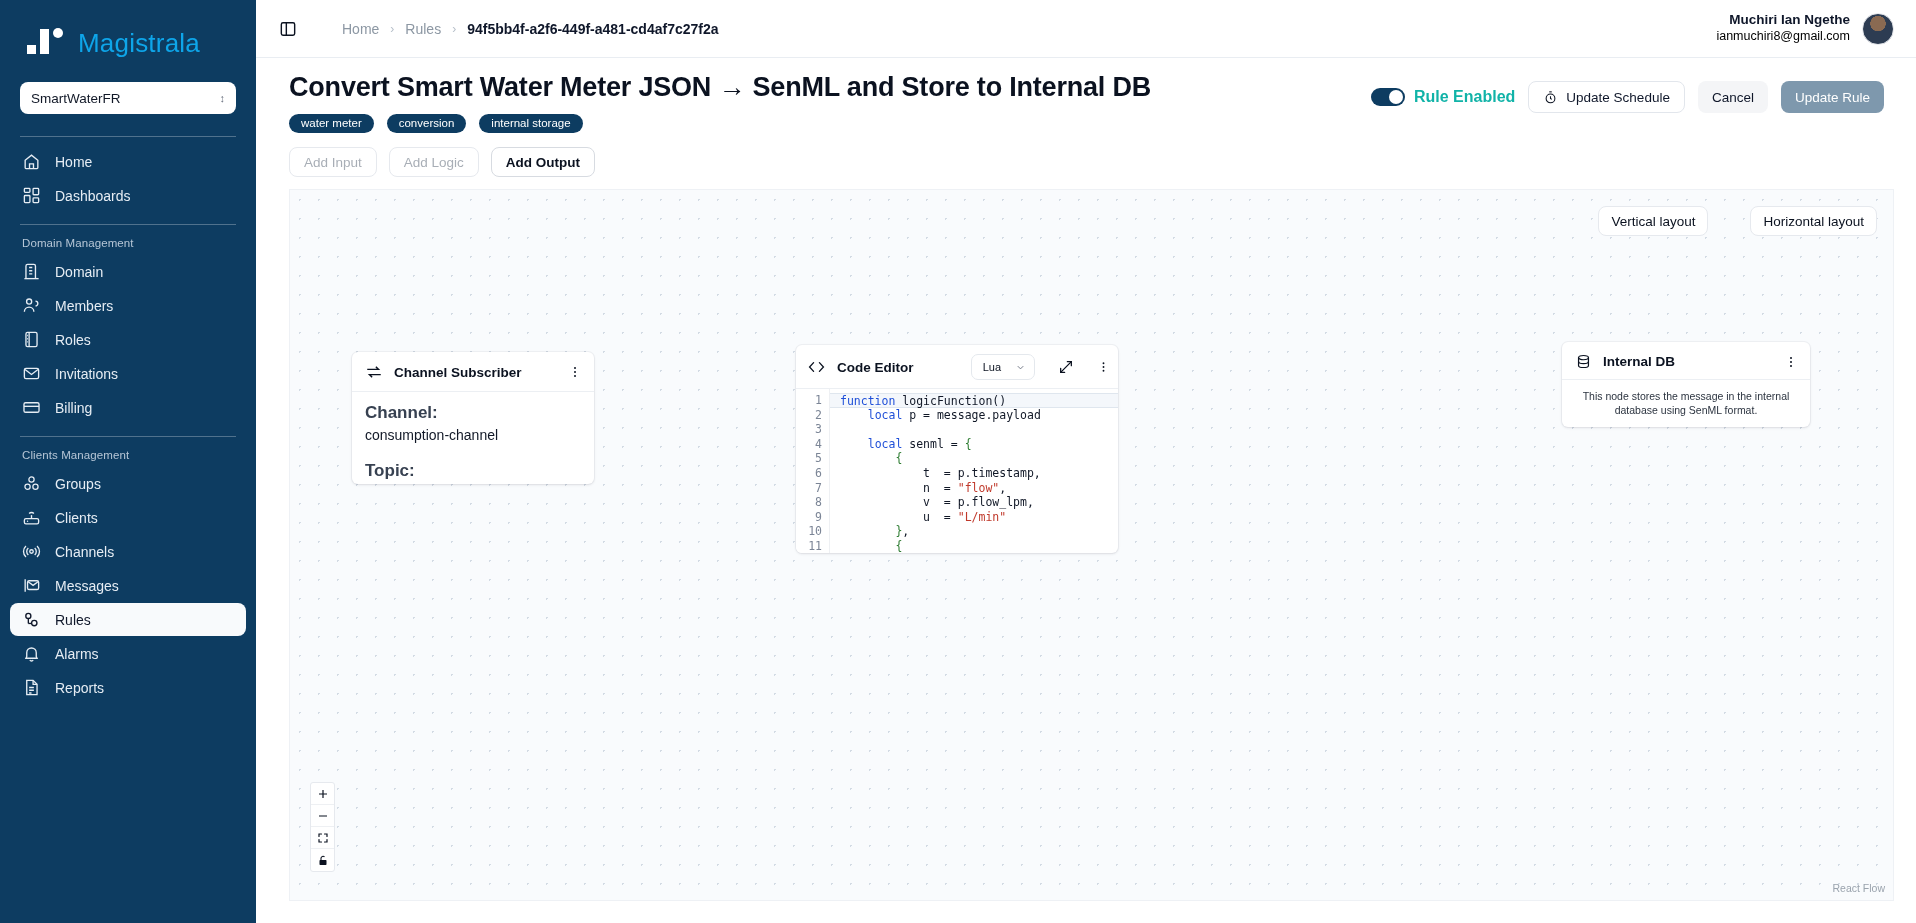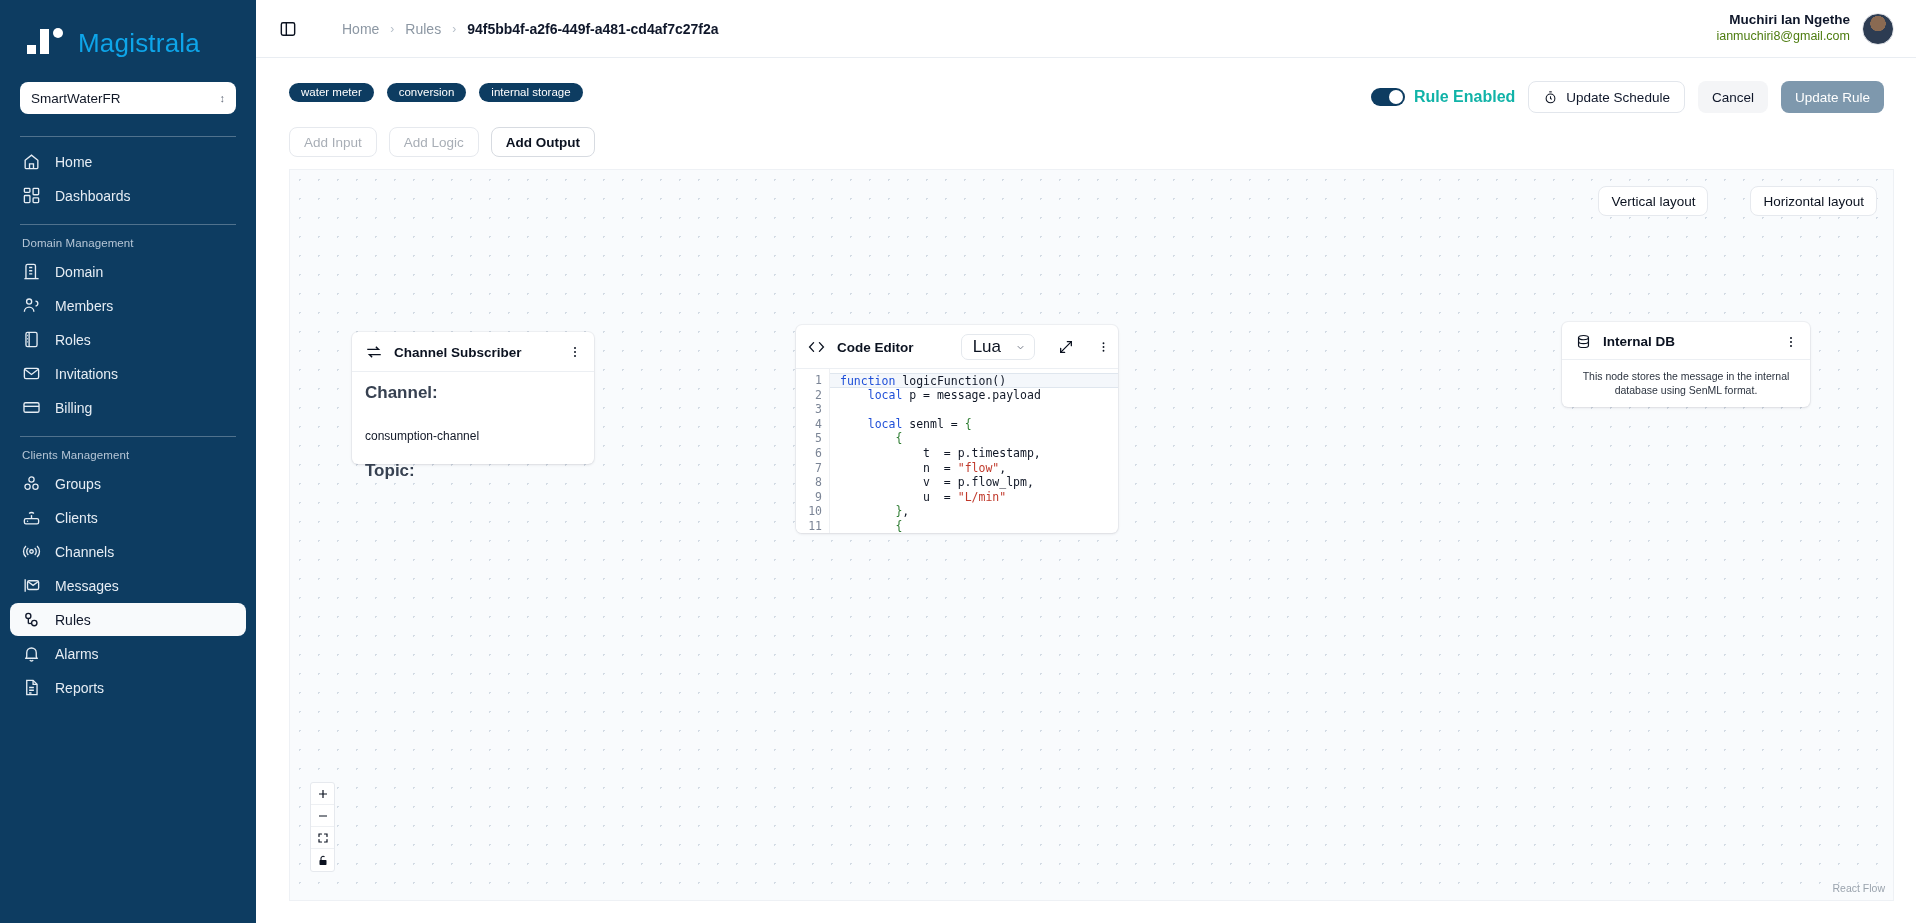--- a/index.html
+++ b/index.html
@@ -69,21 +69,21 @@
     gap: 18px;
   }
   .panel-toggle { width: 20px; height: 20px; flex: 0 0 20px; cursor: pointer; }
   .crumbs { display: flex; align-items: center; gap: 11px; font-size: 14px; margin-left: 26px; }
   .crumb { color: #8c97a3; cursor: pointer; }
   .crumb.cur { color: #0f172a; font-weight: 600; cursor: default; }
   .crumb-sep { color: #b6bfc9; font-size: 12px; }
   .topbar-right { margin-left: auto; display: flex; align-items: center; gap: 12px; }
   .user-meta { text-align: right; line-height: 1.25; }
   .user-name { font-size: 13.5px; font-weight: bold; color: #0f172a; }
-  .user-mail { font-size: 12.5px; color: #4d7c0f; }
+  .user-mail { font-size: 12.5px; color: #000000; }
   .avatar {
     width: 32px; height: 32px; border-radius: 50%;
     background: radial-gradient(circle at 50% 32%, #8a6a52 0 30%, #2d3c52 31% 100%);
     overflow: hidden; cursor: pointer; border: 1px solid #e5e7eb;
   }
 
   .titlebar { padding: 14px 22px 0 33px; display: flex; align-items: flex-start; }
   .title-left { flex: 1; min-width: 0; }
   .page-title {
     font-size: 27px; font-weight: bold; color: #0b1220; letter-spacing: -.2px;
@@ -150,32 +150,32 @@
   }
   .node-hd {
     display: flex; align-items: center; gap: 11px;
     padding: 11px 12px 10px 13px;
     border-bottom: 1px solid #eceff3;
   }
   .node-title { font-size: 13.5px; font-weight: bold; color: #0b1220; }
   .node-hd .kebab { margin-left: auto; cursor: pointer; }
   .node-body { padding: 11px 13px 13px 13px; }
   .fld-label { font-size: 17px; color: #374151; font-weight: bold; }
-  .fld-val { font-size: 12px; color: #111827; margin-top: 26px; }
+  .fld-val { font-size: 14px; color: #111827; margin-top: 4px; }
   .gap14 { height: 18px; }
 
   
   #node-subscriber { left: 62px; top: 162px; width: 242px; height: 132px; }
   
   #node-code { left: 506px; top: 155px; width: 322px; height: 208px; overflow: hidden; }
   #node-code .node-hd { padding: 9px 8px 8px 11px; }
   .lang-select {
     margin-left: auto; display: inline-flex; align-items: center; gap: 14px;
     border: 1px solid #e4e8ed; border-radius: 7px;
-    height: 26px; padding: 0 8px 0 11px; font-size: 17px; color: #0b1220;
+    height: 26px; padding: 0 8px 0 11px; font-size: 11px; color: #0b1220;
     cursor: pointer;
   }
   .hd-icon { width: 16px; height: 16px; cursor: pointer; margin-left: 12px; }
   .code-area { display: flex; font-family: "DejaVu Sans Mono", monospace; font-size: 11.5px; }
   .gutter {
     width: 34px; text-align: right; padding: 4px 7px 0 0;
     color: #7b8596; user-select: none; border-right: 1px solid #eef0f3; background: #fff;
   }
   .gutter div, .code div { height: 14.6px; line-height: 14.6px; white-space: pre; }
   .code { padding: 4px 0 0 10px; color: #111827; flex: 1; }
@@ -376,20 +376,21 @@
         <div class="user-meta">
           <div class="user-name">Muchiri Ian Ngethe</div>
           <div class="user-mail">ianmuchiri8@gmail.com</div>
         </div>
         <div class="avatar"></div>
       </div>
     </header>
 
     <div class="titlebar">
       <div class="title-left">
+        <h1 class="page-title">Convert Smart Water Meter JSON → SenML and Store to Internal DB</h1>
         <div class="tags">
           <span class="tag">water meter</span>
           <span class="tag">conversion</span>
           <span class="tag">internal storage</span>
         </div>
       </div>
       <div class="title-actions">
         <div class="toggle-wrap">
           <div class="toggle">
               <div class="knob"></div>

